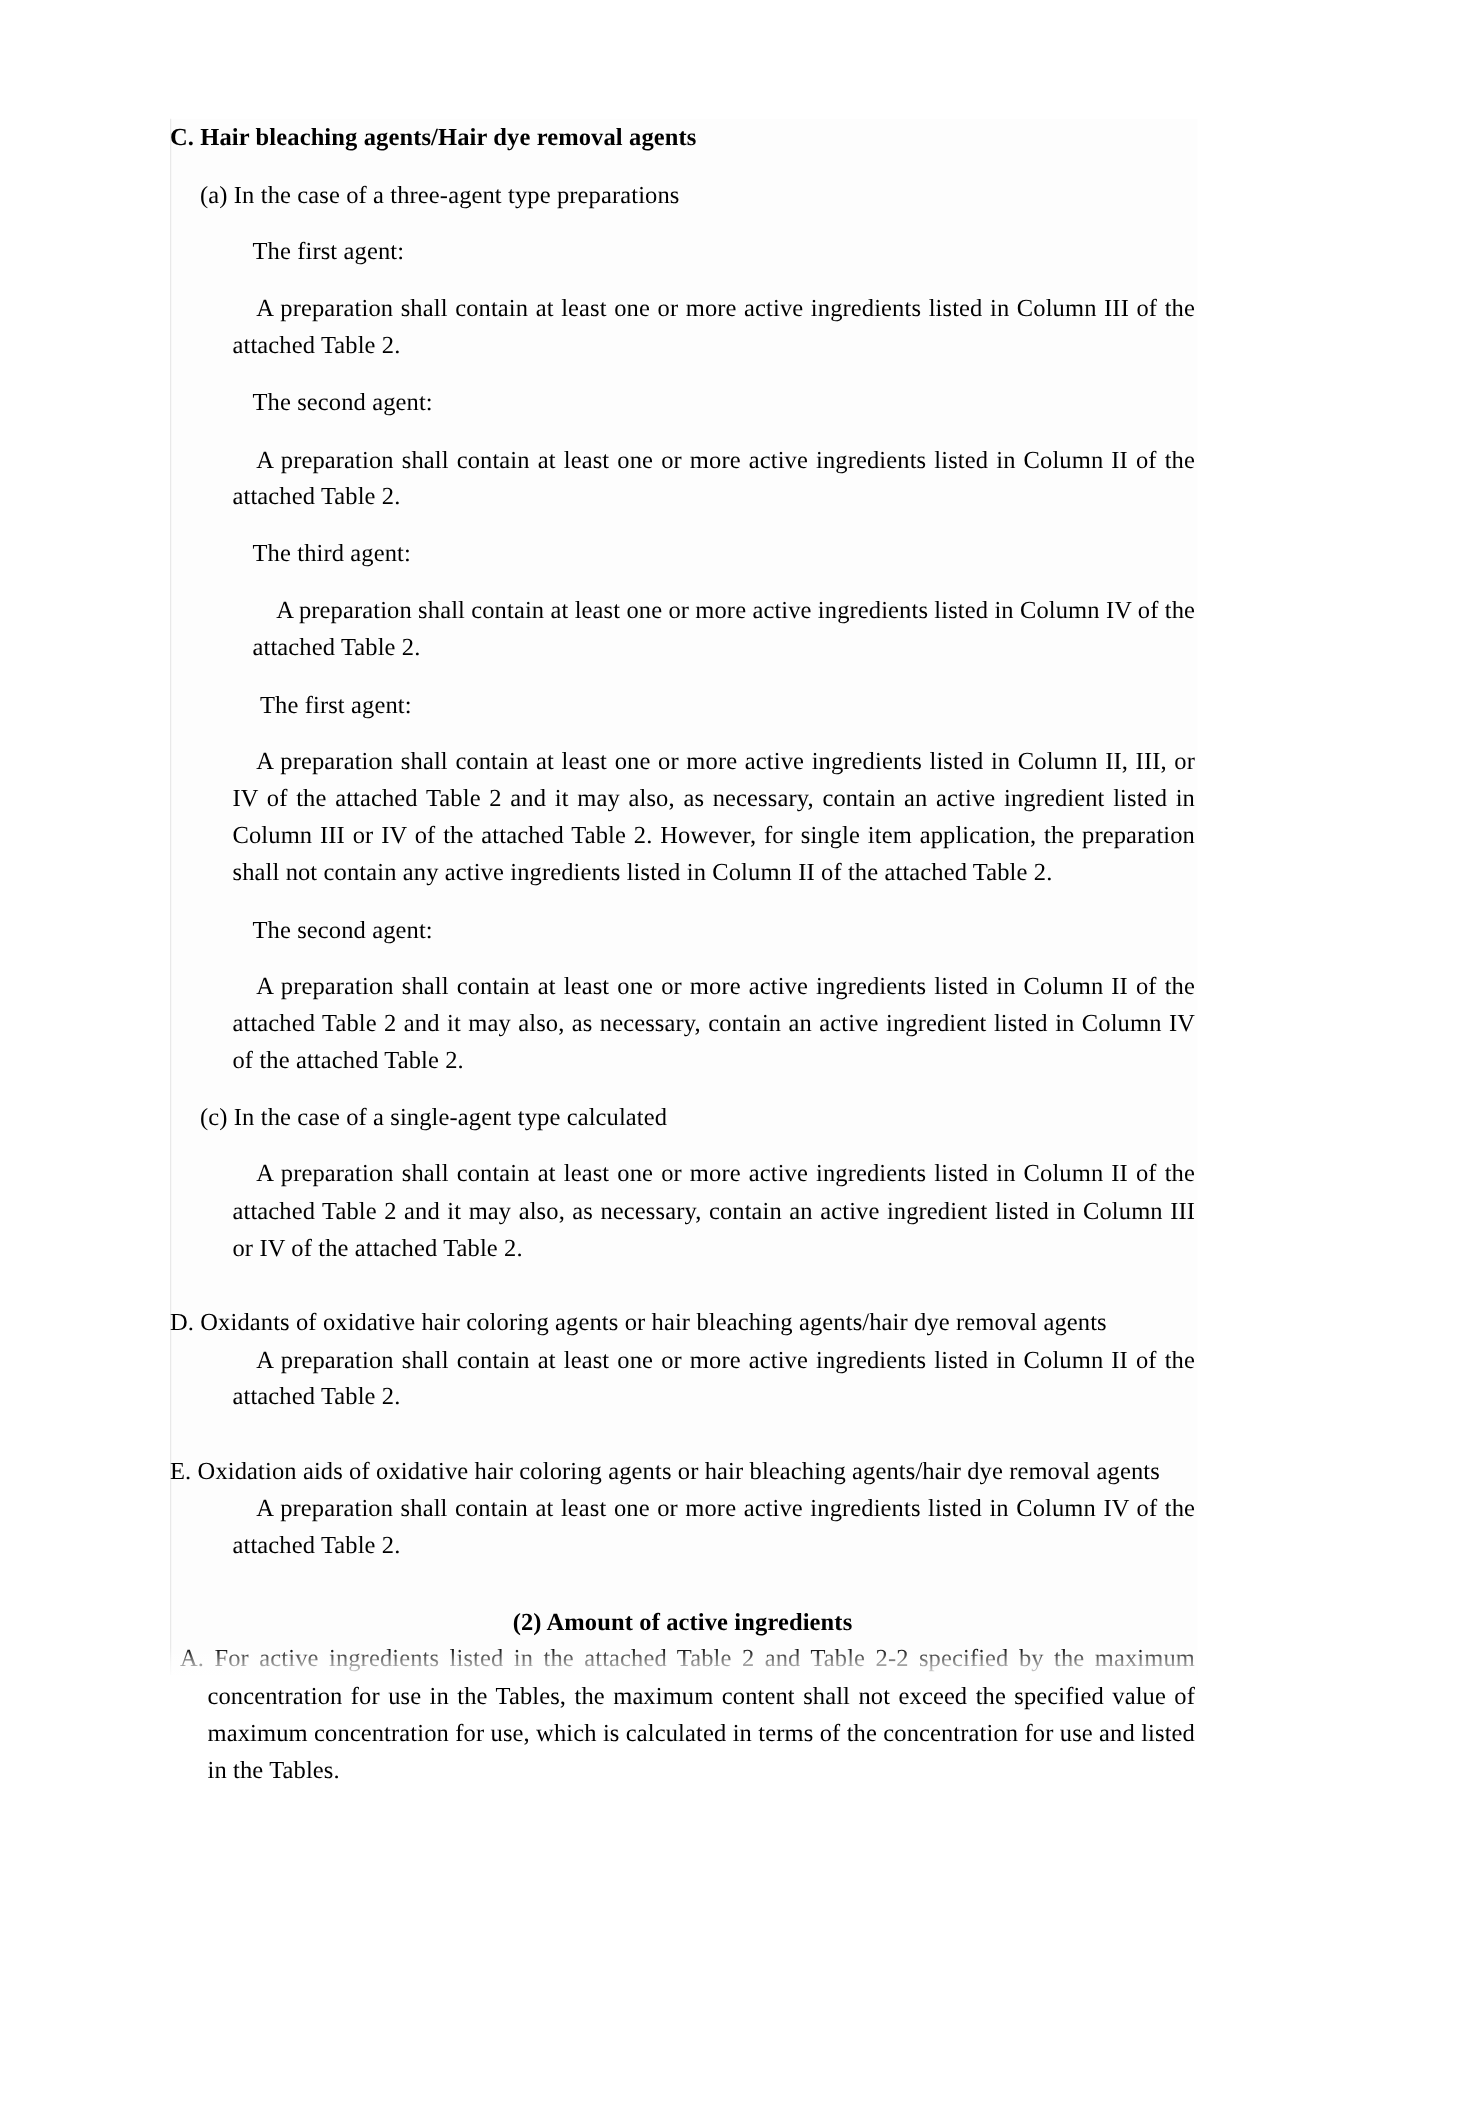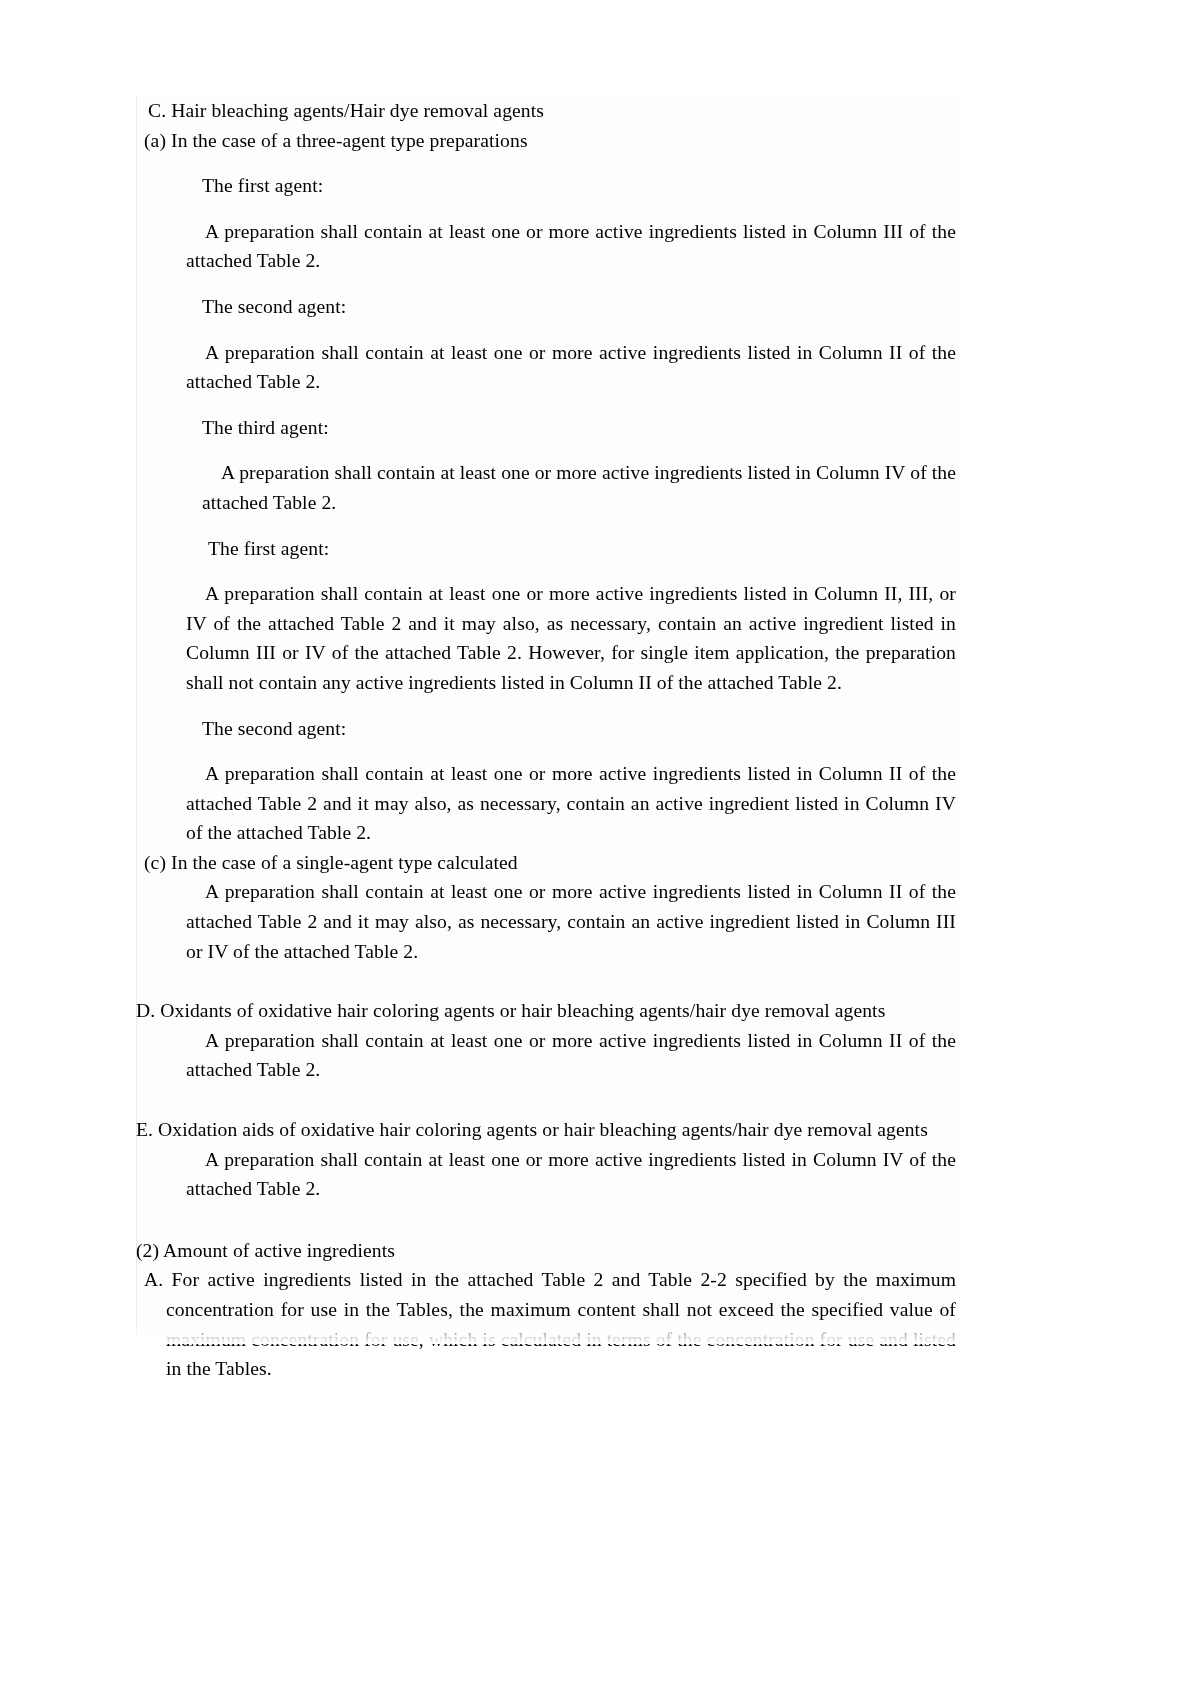--- a/index.html
+++ b/index.html
@@ -42,28 +42,29 @@
     top: 96px;
     width: 820px;
     font-size: 19.6px;
     line-height: 29.6px;
     letter-spacing: 0.1px;
   }
 
   
   .lvl-letter {
     margin: 0;
-    padding-left: 12px;
+    padding-left: 0px;
     text-align: justify;
     text-indent: 0;
+    font-weight: bold;
   }
 
   
   .lvl-paren {
-    margin: 0;
+    margin: 16px;
     padding-left: 40px;
     text-indent: -32px;
   }
 
   
   .agent-label {
     margin: 16px;
     padding-left: 50px;
   }
   .agent-label.extra {
@@ -86,21 +87,22 @@
   
   .section-par {
     margin: 0;
     text-align: justify;
     text-justify: inter-word;
   }
 
   
   .num-head {
     margin: 0;
-    text-align: left;
+    text-align: center;
+    font-weight: bold;
   }
 
   
   .alpha-item {
     margin: 0;
     padding-left: 30px;
     text-indent: -22px;
     text-align: justify;
     text-justify: inter-word;
   }

